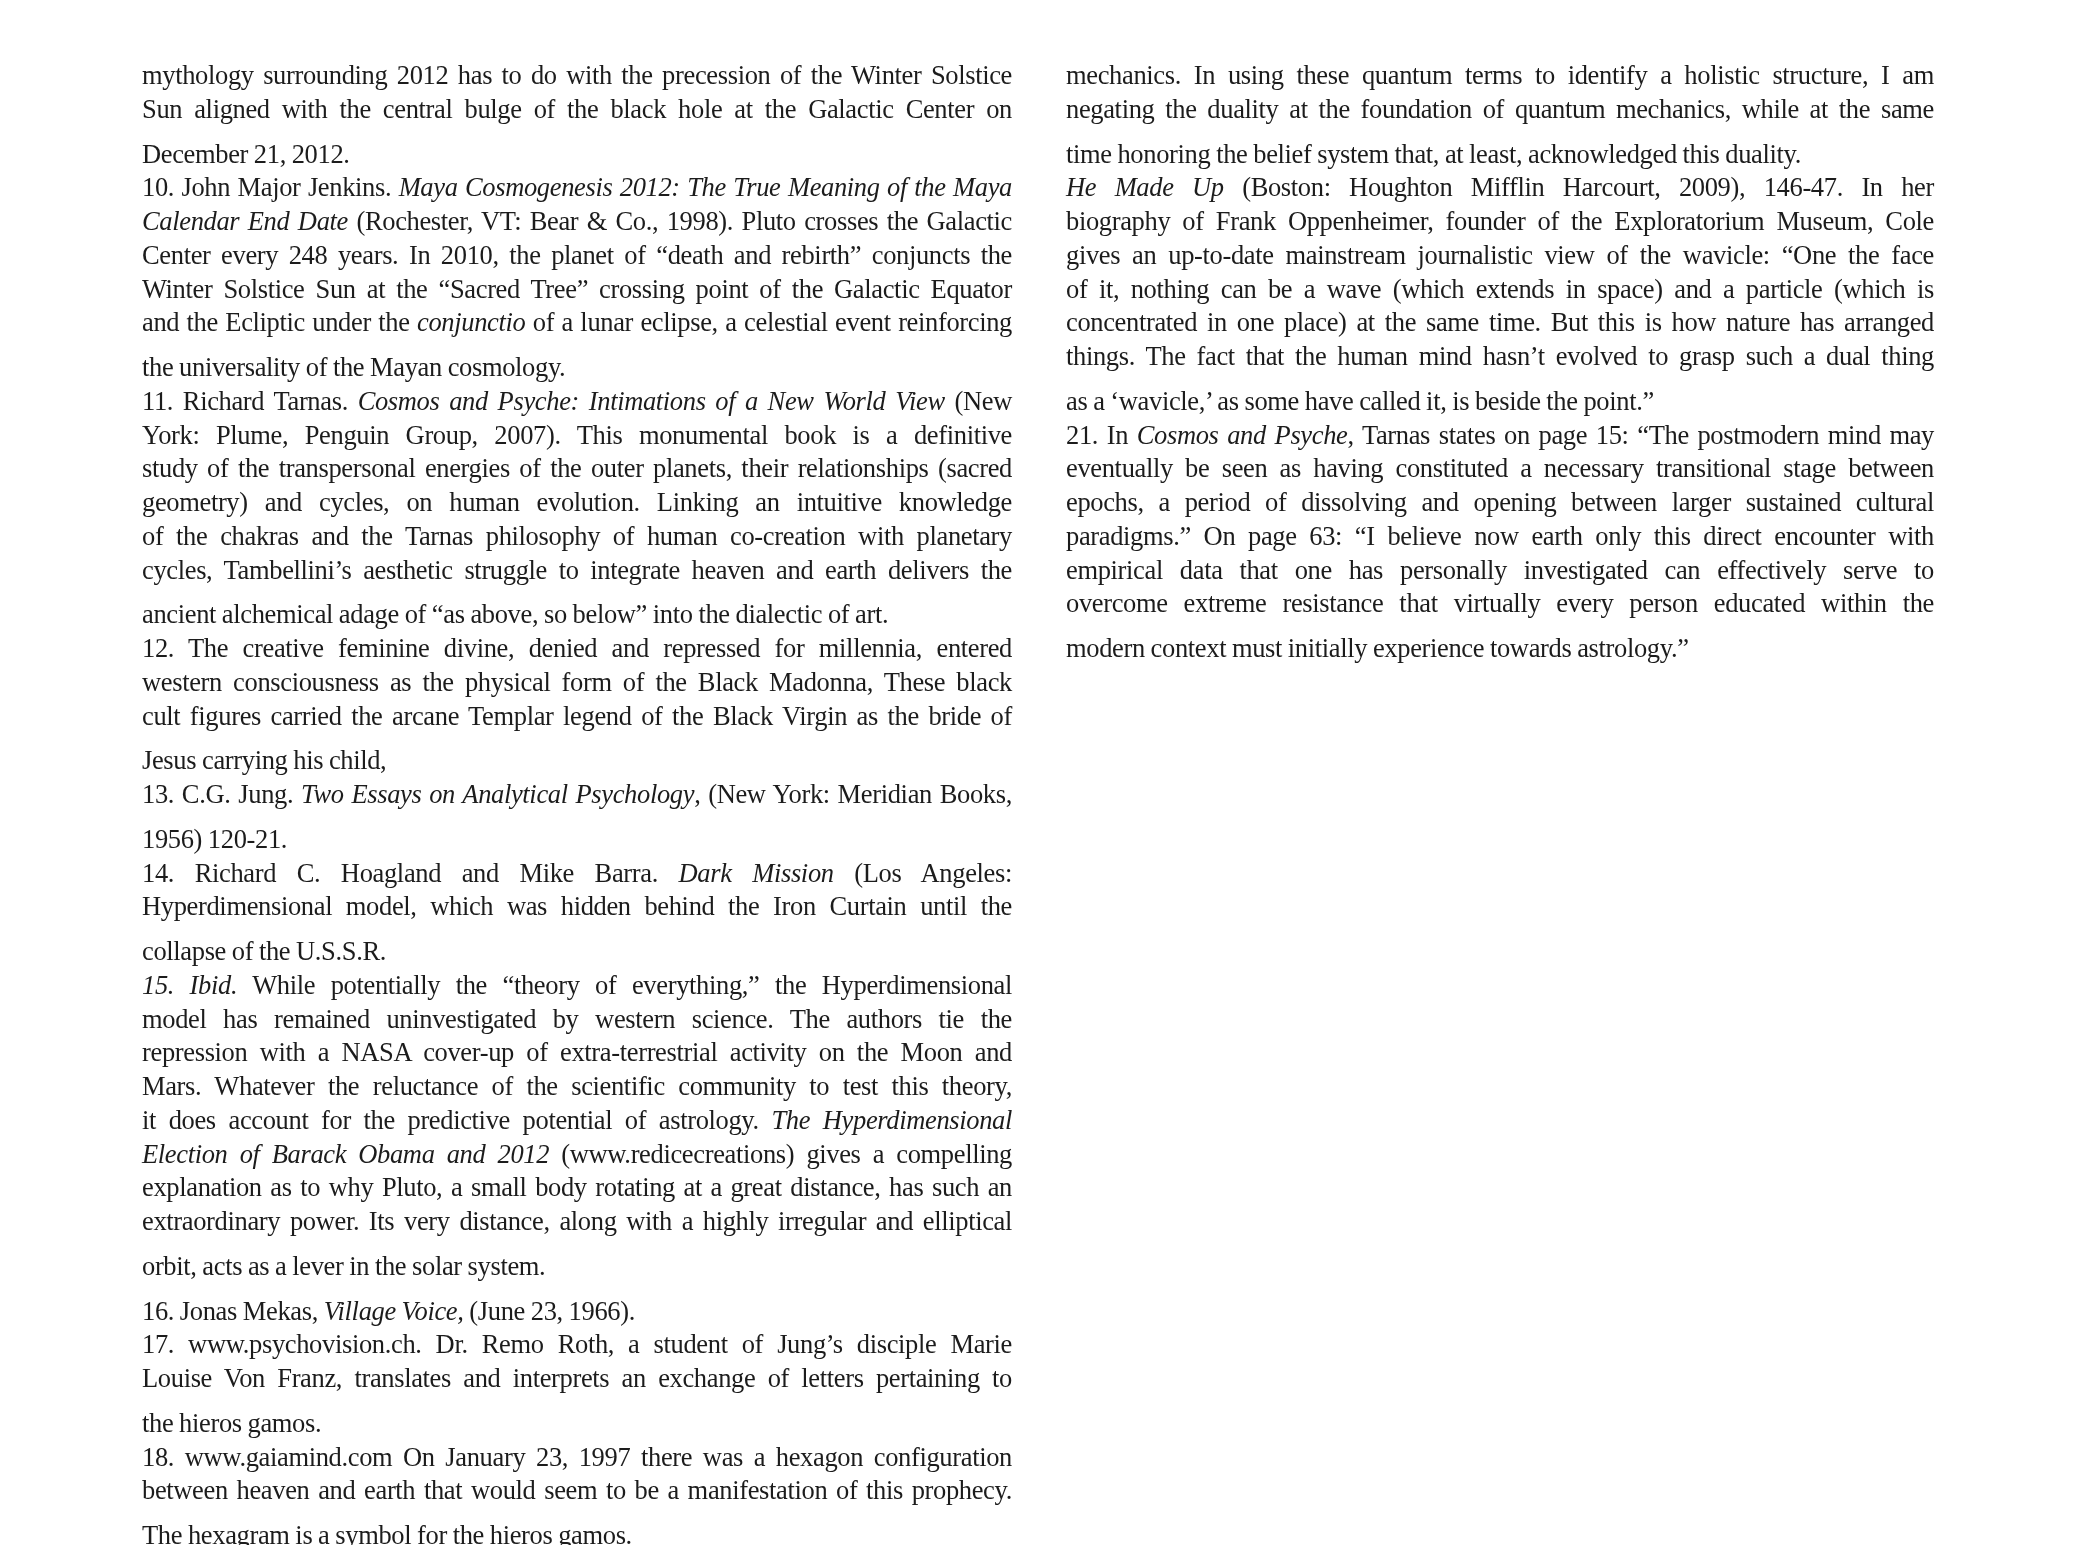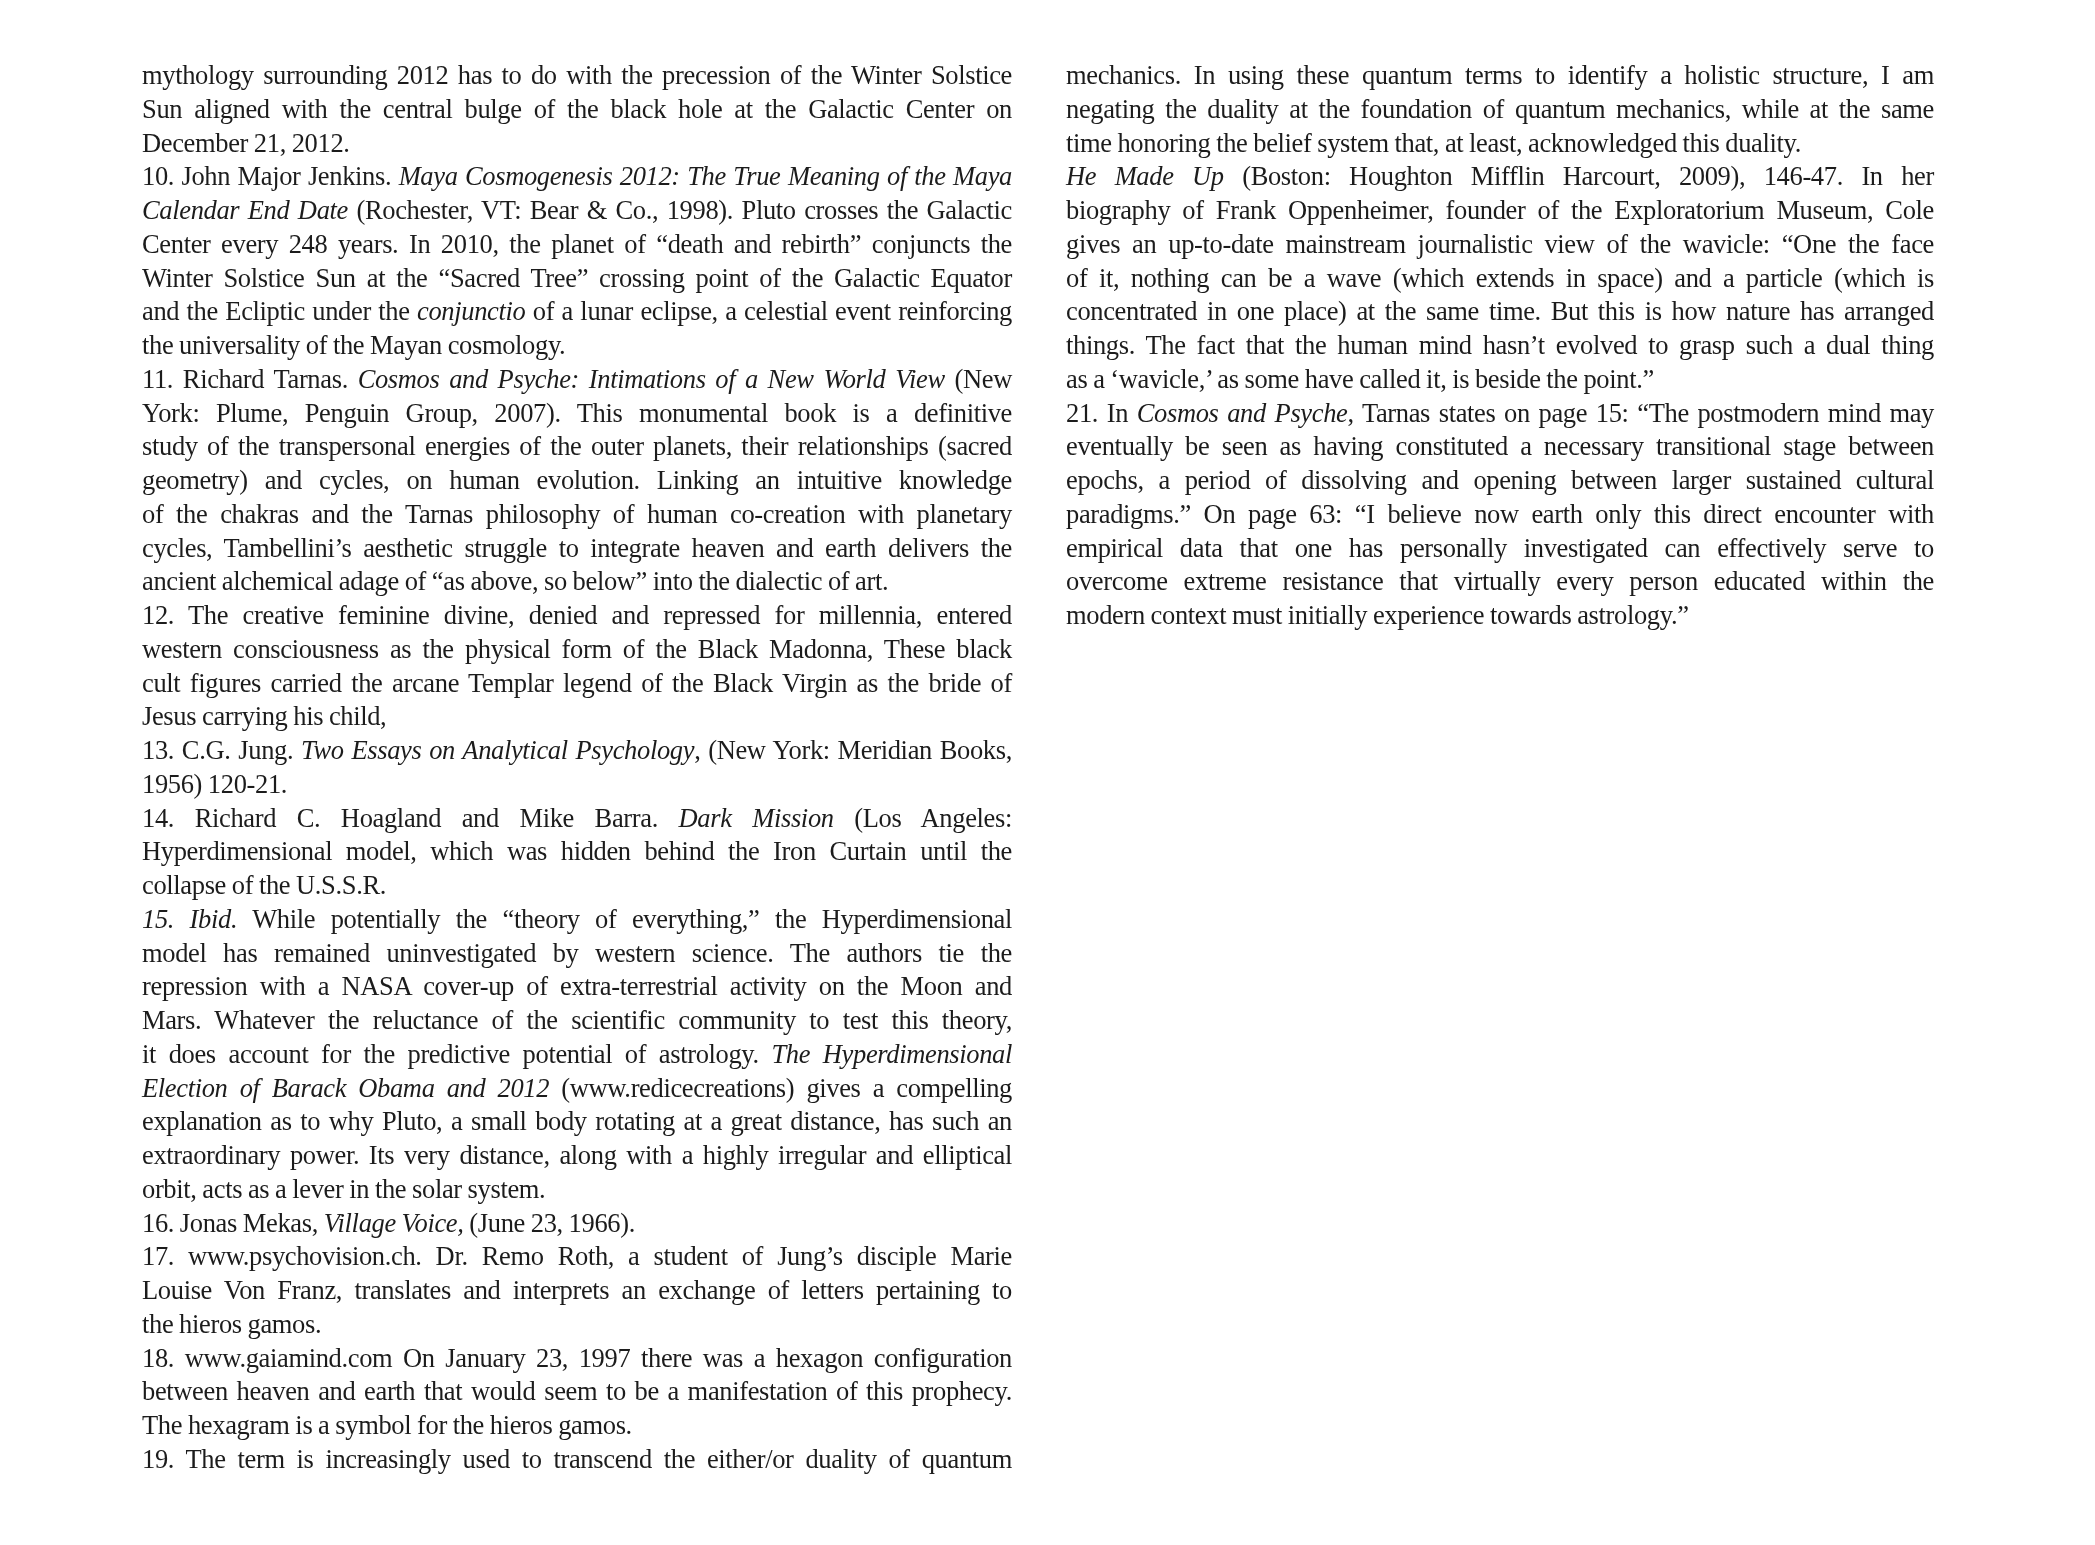--- a/index.html
+++ b/index.html
@@ -36,20 +36,21 @@
     white-space: nowrap;
     text-align: justify;
     text-align-last: justify;
     letter-spacing: -0.35px;
     word-spacing: -0.5px;
     overflow: visible;
   }
   .line.last {
     text-align: left;
     text-align-last: left;
+    margin-top: 11px;
   }
   .line .it { font-style: italic; font-family: Liberation Serif, serif; }
 </style>
 </head>
 <body>
 
 <div class="page">
   <div class="column" id="col-left">
       <div class="note">
         <div class="line"><span>mythology surrounding 2012 has to do with the precession of the Winter Solstice</span></div>

